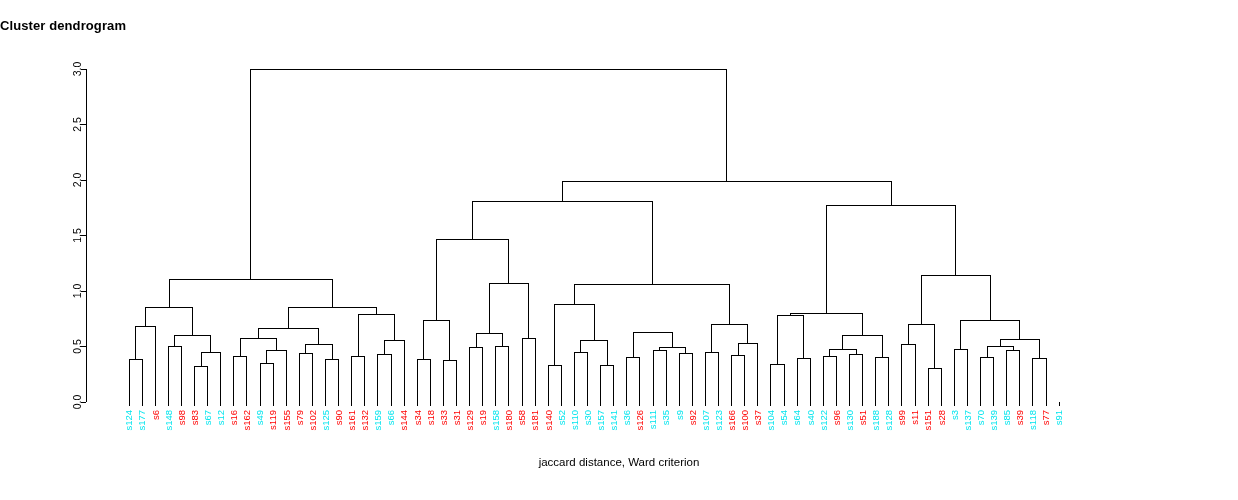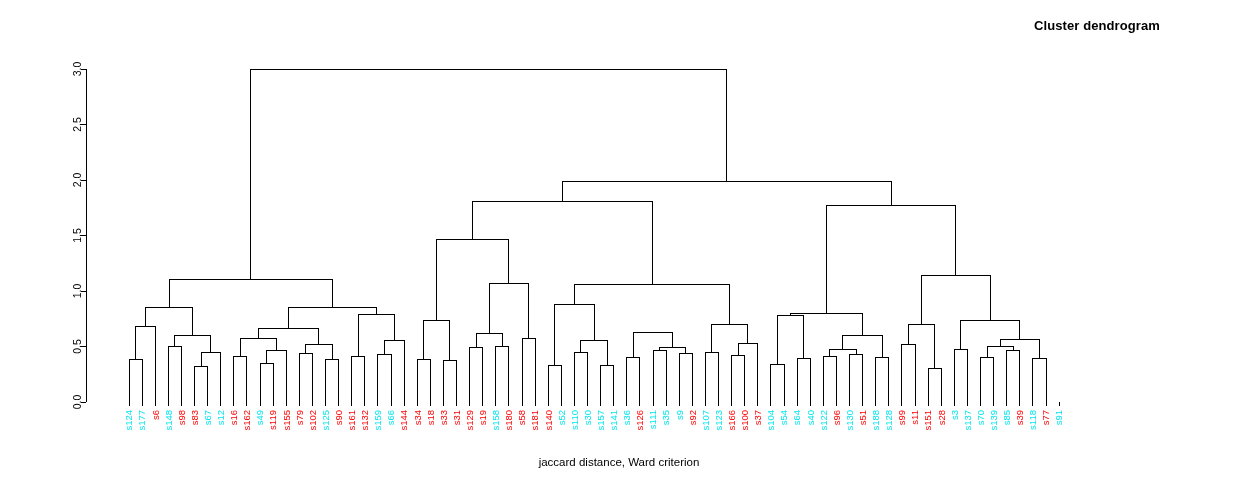--- a/index.html
+++ b/index.html
@@ -1,19 +1,19 @@
 <!DOCTYPE html>
 <html><head>
 <meta charset="utf-8">
 <style>
   html,body{margin:0;padding:0;background:#ffffff;}
   body{width:1238px;height:500px;font-family:"Liberation Sans",sans-serif;overflow:hidden;}
   #plot-root{position:relative;width:1238px;height:500px;background:#ffffff;}
   #chart-title{
-    position:absolute;top:18px;left:0;width:1160px;text-align:right;
+    position:absolute;top:18px;left:0;width:1160px;text-align:left;
     font-size:13px;font-weight:bold;color:#000;letter-spacing:.1px;
   }
   #x-axis-label{
     position:absolute;top:456px;left:0;width:1238px;text-align:center;
     font-size:11.5px;color:#000;
   }
   svg#dendro{position:absolute;top:0;left:0;}
   .link{fill:none;stroke:#000000;stroke-width:1;shape-rendering:crispEdges;}
   .axisline{stroke:#000000;stroke-width:1;shape-rendering:crispEdges;}
   .ticktext{font-family:"Liberation Sans",sans-serif;font-size:10.5px;fill:#000;}

